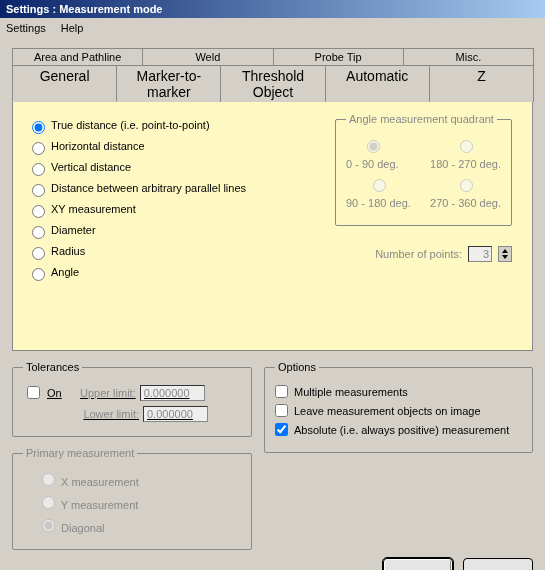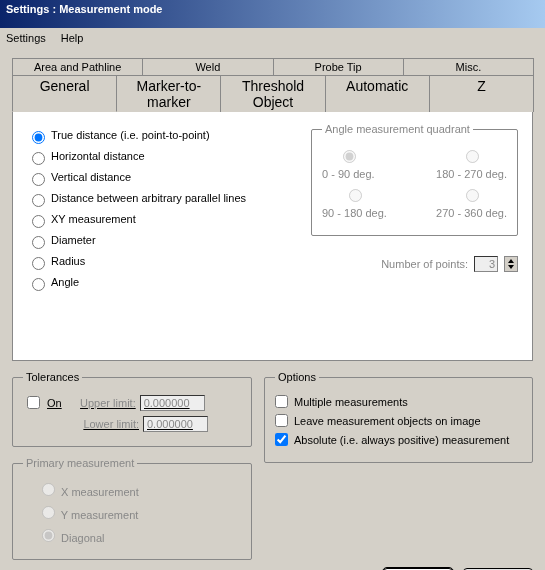--- a/index.html
+++ b/index.html
@@ -1,34 +1,34 @@
 <!DOCTYPE html>
 <html><head>
 <meta charset="utf-8">
 <style>
 * { box-sizing: border-box; font-family: Tahoma, Arial, sans-serif; font-size: 11px; }
 body { margin: 0; background: #d4d0c8; width: 545px; height: 570px; overflow: hidden; }
-.titlebar { background: linear-gradient(to right, #0a246a, #a6caf0); color: white; padding: 3px 6px; font-weight: bold; font-size: 11px; height: 28px; }
+.titlebar { background: linear-gradient(to right, #0a246a, #a6caf0); color: white; padding: 3px 6px; font-weight: bold; font-size: 11px; height: 18px; }
 .menubar { padding: 4px 6px; background: #d4d0c8; }
 .menubar span { margin-right: 12px; cursor: default; }
 .body { padding: 6px 12px 6px 12px; }
 .tabs-outer { margin-top: 4px; }
 .tabrow { display: flex; }
 .tabrow .tab { flex: 1; text-align: center; border: 1px solid #888; border-bottom: none; background: #d4d0c8; padding: 2px 0; margin-right: -1px; cursor: default; }
 .tabrow .tab.active { background: #d4d0c8; border-bottom: 1px solid #d4d0c8; position: relative; z-index: 2; }
 .tabrow2 .tab { font-size: 14px; }
-.tab-content { border: 1px solid #888; border-top: none; background: #ffffff; padding: 12px 14px 14px 14px; margin-top: -1px; min-height: 250px; }
+.tab-content { border: 1px solid #888; border-top: none; background: #fef9c3; padding: 12px 20px 14px 14px; margin-top: -1px; min-height: 250px; }
 .top-area { display: flex; }
 .radio-col { flex: 1; }
 .radio-col label { display: block; margin: 5px 0; }
 .radio-col input[type=radio] { margin-right: 6px; vertical-align: middle; }
 fieldset { border: 1px solid #888; border-radius: 2px; padding: 6px 10px 10px 10px; margin: 0; }
 fieldset legend { color: #888; padding: 0 3px; }
 fieldset.enabled legend { color: #000; }
-.angle-group { width: 207px; color: #888; }
+.angle-group { width: 177px; color: #888; }
 .angle-row { display: flex; justify-content: space-between; margin: 6px 0; }
 .angle-row label { display: flex; align-items: center; gap: 5px; flex-direction: column; }
 .numpts { display: flex; justify-content: flex-end; align-items: center; margin-top: 20px; color: #888; gap: 6px; }
 .numpts input { width: 24px; height: 16px; border: 1px inset #888; background: #eee; text-align: right; color: #888; padding: 0 2px; }
 .spinner { display: inline-block; width: 14px; height: 16px; border: 1px solid #888; background: #d4d0c8; position: relative; }
 .spinner::before, .spinner::after { content: ""; position: absolute; left: 3px; border-left: 3px solid transparent; border-right: 3px solid transparent; }
 .spinner::before { top: 2px; border-bottom: 4px solid #000; }
 .spinner::after { bottom: 2px; border-top: 4px solid #000; }
 .lower { display: flex; margin-top: 10px; gap: 12px; }
 .lower .left { flex: 0 0 240px; }

